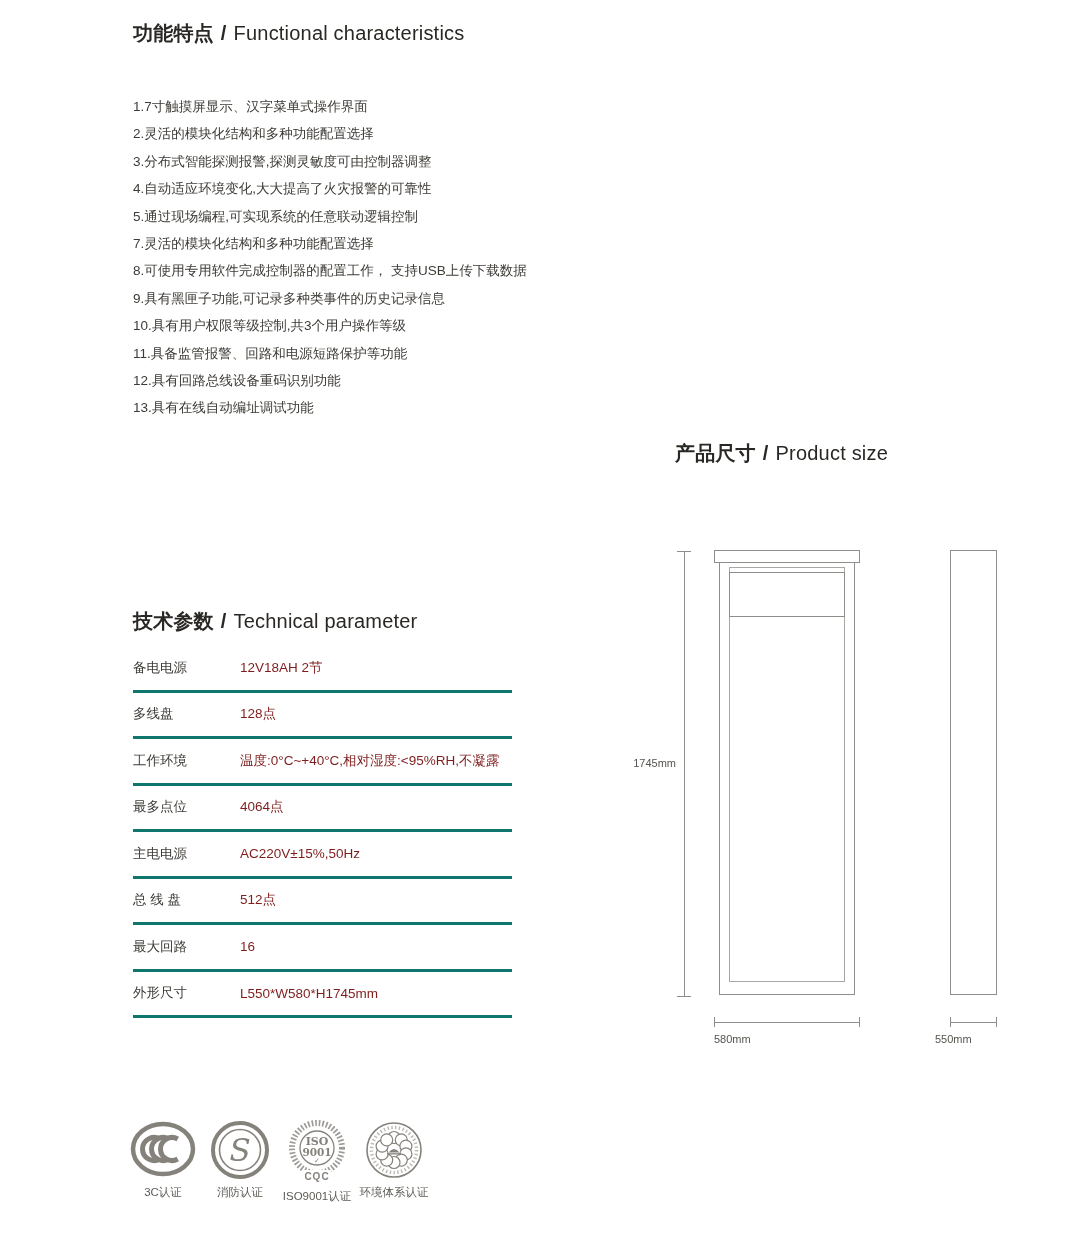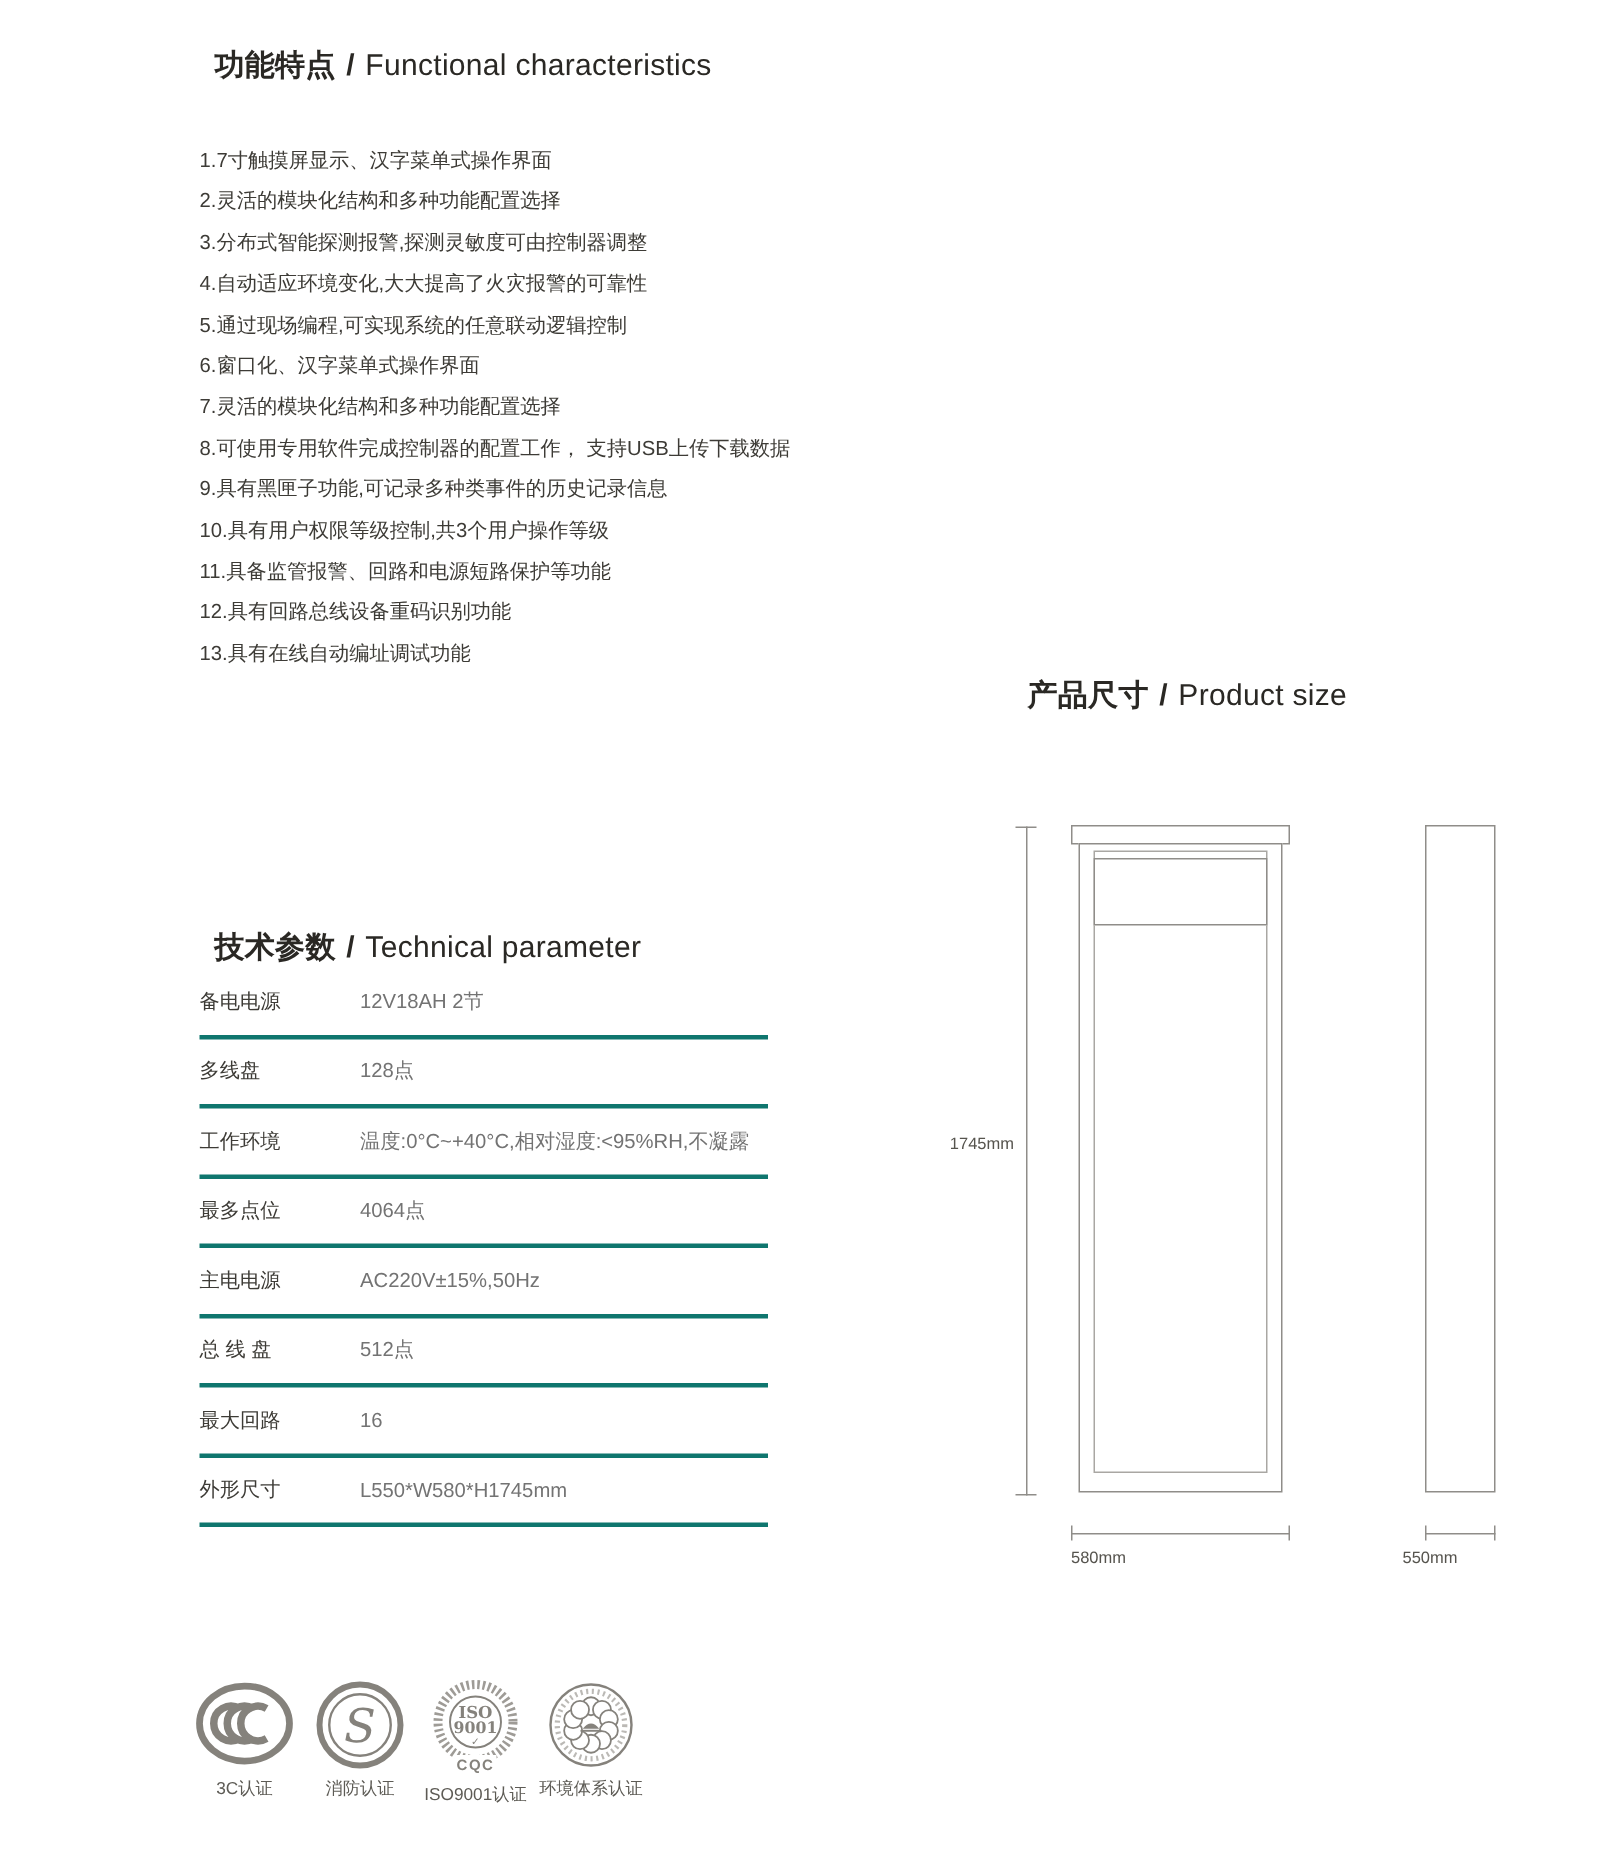--- a/index.html
+++ b/index.html
@@ -1,33 +1,33 @@
 <!DOCTYPE html>
 <html><head>
 <meta charset="utf-8">
 <style>
   html,body{margin:0;padding:0;background:#ffffff;}
   .page{position:relative;width:1080px;height:1234px;background:#ffffff;overflow:hidden;
         font-family:"Liberation Sans","DejaVu Sans",sans-serif;color:#3d3b36;}
 
   
-  .sec-title{position:absolute;margin:10px;font-size:20px;color:#2a2824;letter-spacing:0.2px;white-space:nowrap;}
+  .sec-title{position:absolute;margin:0;font-size:20px;color:#2a2824;letter-spacing:0.2px;white-space:nowrap;}
   .sec-title .zh{font-weight:700;}
   .sec-title .sep{font-weight:600;margin:0 7px;}
   .sec-title .en{font-weight:500;}
 
   
   .features{position:absolute;left:133px;top:61px;width:520px;margin-top:32px;}
   .feature{font-size:13.5px;line-height:27.4px;color:#3d3b36;white-space:nowrap;}
 
   
   .spec-table{position:absolute;left:133px;top:646px;width:379px;}
   .trow{display:flex;align-items:center;height:43.5px;border-bottom:3px solid #0f766e;font-size:13.5px;}
   .tlabel{width:107px;flex:0 0 107px;color:#3d3b36;}
-  .tvalue{color:#737373;white-space:nowrap;}
+  .tvalue{color:#7f1d1d;white-space:nowrap;}
 
   
   .dline{position:absolute;background:#8f8d89;}
   .dim-label{position:absolute;font-size:11px;color:#56544e;white-space:nowrap;}
   .outline{position:absolute;border:1px solid #8f8d89;background:#ffffff;box-sizing:border-box;}
   .outline.light{border-color:#a9a7a3;}
 
   
   .cert{position:absolute;top:1120px;width:90px;display:flex;flex-direction:column;align-items:center;}
   .cert svg{display:block;}
@@ -40,21 +40,20 @@
 
   <h2 class="sec-title" style="left:133px;top:20px;">
     <span class="zh">功能特点</span><span class="sep">/</span><span class="en">Functional characteristics</span>
   </h2>
   <div class="features">
     <div class="feature">1.7寸触摸屏显示、汉字菜单式操作界面</div>
     <div class="feature">2.灵活的模块化结构和多种功能配置选择</div>
     <div class="feature">3.分布式智能探测报警,探测灵敏度可由控制器调整</div>
     <div class="feature">4.自动适应环境变化,大大提高了火灾报警的可靠性</div>
     <div class="feature">5.通过现场编程,可实现系统的任意联动逻辑控制</div>
-    <div class="feature">6.窗口化、汉字菜单式操作界面</div>
     <div class="feature">7.灵活的模块化结构和多种功能配置选择</div>
     <div class="feature">8.可使用专用软件完成控制器的配置工作， 支持USB上传下载数据</div>
     <div class="feature">9.具有黑匣子功能,可记录多种类事件的历史记录信息</div>
     <div class="feature">10.具有用户权限等级控制,共3个用户操作等级</div>
     <div class="feature">11.具备监管报警、回路和电源短路保护等功能</div>
     <div class="feature">12.具有回路总线设备重码识别功能</div>
     <div class="feature">13.具有在线自动编址调试功能</div>
   </div>
 
   <h2 class="sec-title" style="left:675px;top:440px;">

